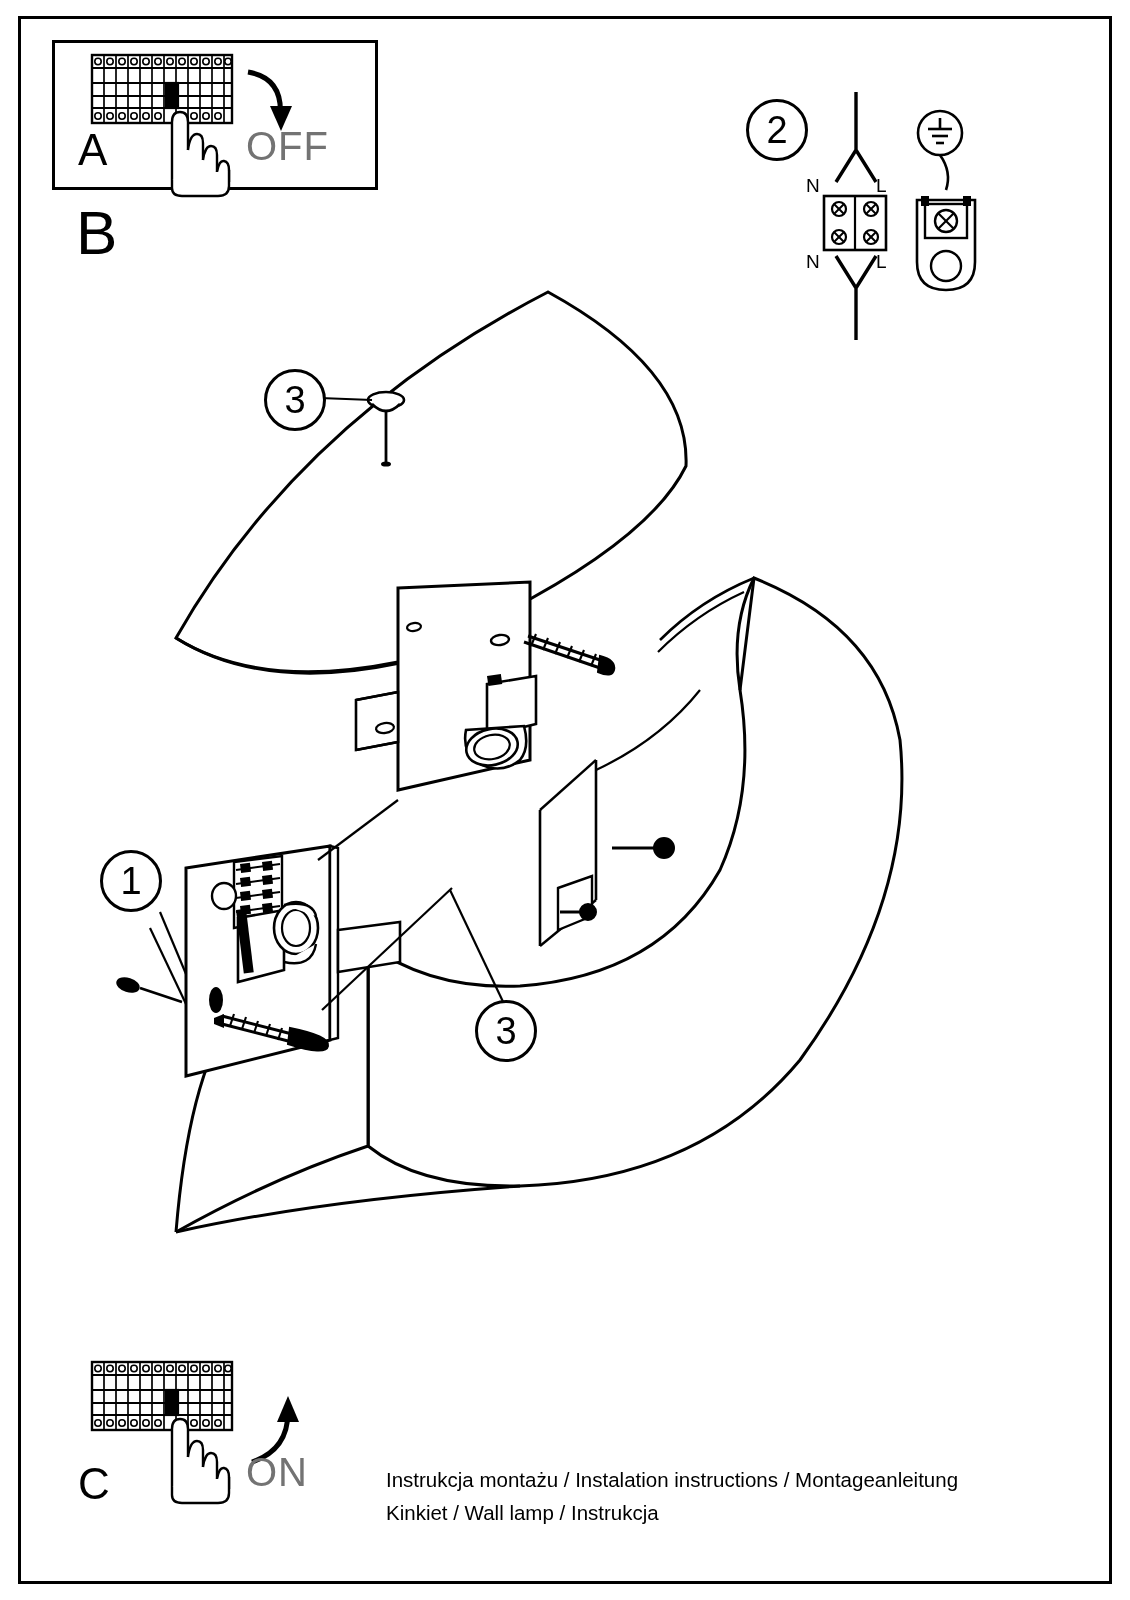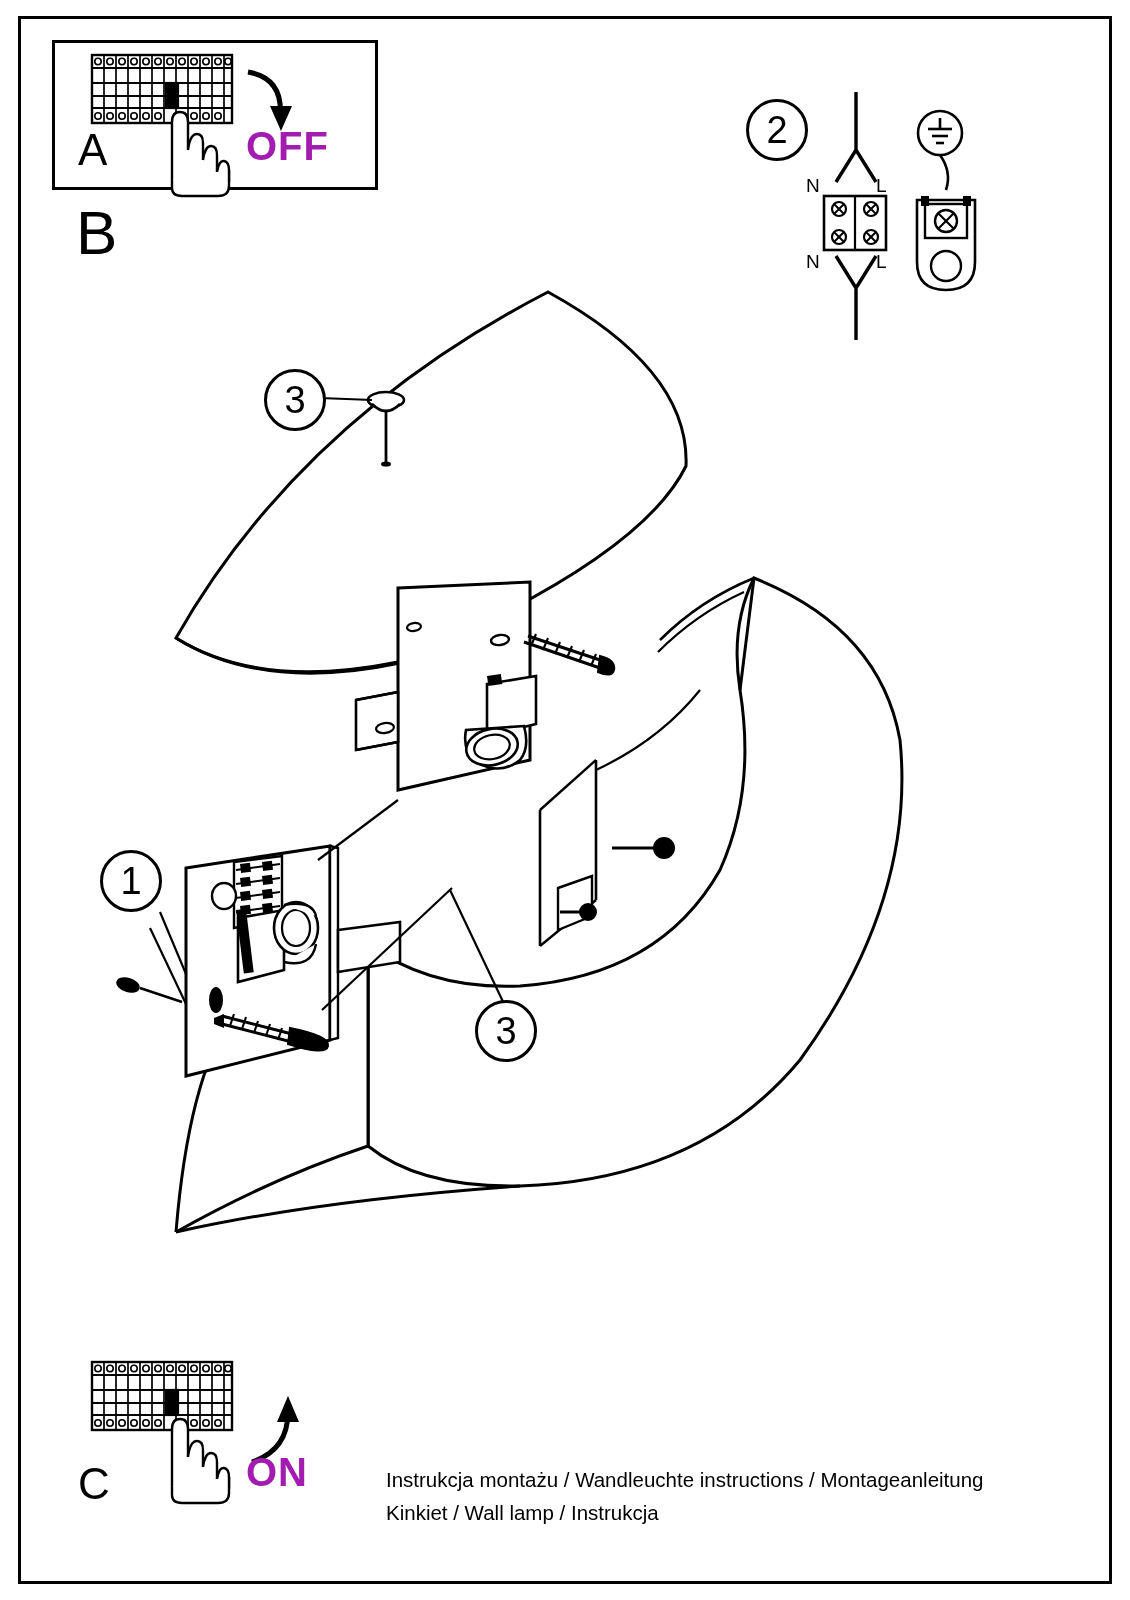--- a/index.html
+++ b/index.html
@@ -55,22 +55,22 @@
   }
   .big-letter {
     position: absolute;
     font-size: 62px;
     color: #000;
     line-height: 1;
   }
   .onoff {
     position: absolute;
     font-size: 40px;
-    font-weight: bold;
-    color: #a21caf;
+    font-weight: normal;
+    color: #737373;
     line-height: 1;
     letter-spacing: 1px;
   }
   .nl-label {
     position: absolute;
     font-size: 19px;
     color: #000;
     line-height: 1;
   }
   .caption {
@@ -429,17 +429,17 @@
   <div class="nl-label" style="left:876px; top:176px;">L</div>
   <div class="nl-label" style="left:806px; top:252px;">N</div>
   <div class="nl-label" style="left:876px; top:252px;">L</div>
 
   <div class="callout" style="left:746px; top:99px;">2</div>
   <div class="callout" style="left:264px; top:369px;">3</div>
   <div class="callout" style="left:100px; top:850px;">1</div>
   <div class="callout" style="left:475px; top:1000px;">3</div>
 
   <div class="caption">
-    <div>Instrukcja montażu / Wandleuchte instructions / Montageanleitung</div>
+    <div>Instrukcja montażu / Instalation instructions / Montageanleitung</div>
     <div>Kinkiet  / Wall lamp / Instrukcja</div>
   </div>
 
 </div>
 
 </body></html>

